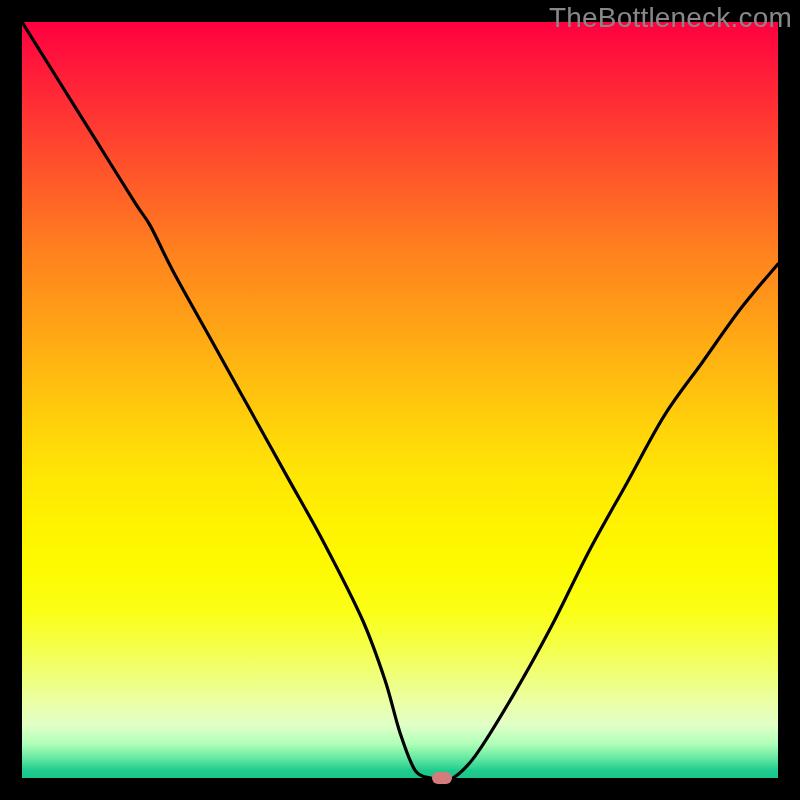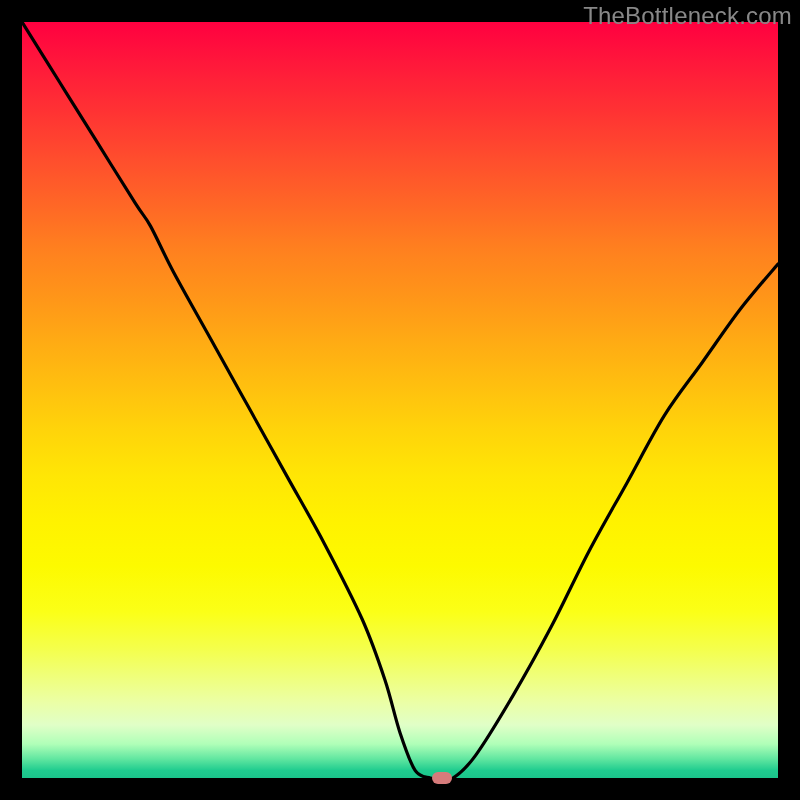--- a/index.html
+++ b/index.html
@@ -46,21 +46,21 @@
       #60e6a0 97.5%,
       #1fcc8f 99%,
       #1bc48b 100%
     );
   }
   .watermark {
     position: absolute;
     top: 2px;
     right: 8px;
     color: #888888;
-    font-size: 24px;
+    font-size: 28px;
     font-weight: 500;
     letter-spacing: 0.2px;
     z-index: 10;
   }
   svg.curve {
     position: absolute;
     left: 0;
     top: 0;
     width: 756px;
     height: 756px;

